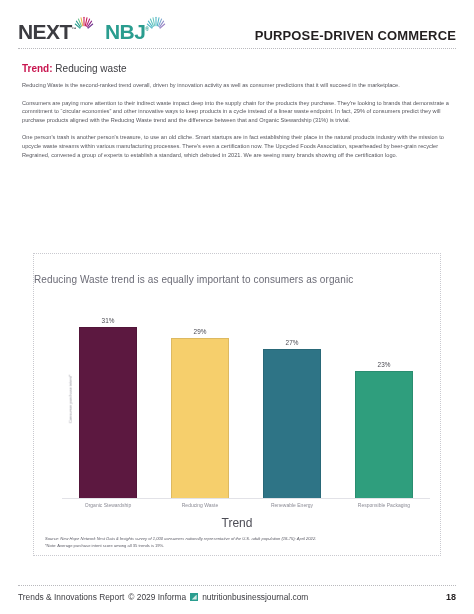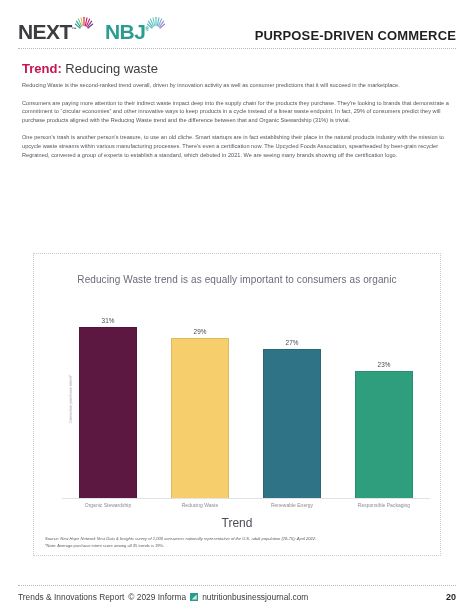--- a/index.html
+++ b/index.html
@@ -77,21 +77,21 @@
     border-top: 1px dotted #b9b9bd;
   }
 
   
   .content {
     position: absolute;
     left: 22px; top: 62px;
     width: 430px;
   }
   .trend-head {
-    font-size: 13px;
+    font-size: 10px;
     line-height: 14px;
     margin: 0 0 5px 0;
     color: #3c3c41;
   }
   .trend-head .kicker {
     color: #c8154f;
     font-weight: bold;
   }
   .trend-head .title { font-weight: normal; }
 
@@ -111,21 +111,21 @@
     left: 33px; top: 253px;
     width: 408px;
     height: 303px;
     border: 1px dotted #c9c9cf;
     background: #fff;
     box-sizing: border-box;
   }
   .chart-title {
     position: absolute;
     left: 0; right: 0; top: 20px;
-    text-align: center;
+    text-align: left;
     font-size: 10px;
     color: #6b6b76;
     letter-spacing: 0.1px;
   }
 
   .plot {
     position: absolute;
     left: 28px; top: 45px;
     width: 368px;
     height: 200px;
@@ -356,16 +356,16 @@
   </div>
 
   <div class="footer-rule"></div>
   <div class="footer">
     <div class="footer-left">
       <span>Trends &amp; Innovations Report</span>
       <span>© 2029 Informa</span>
       <span class="footer-icon"></span>
       <span>nutritionbusinessjournal.com</span>
     </div>
-    <div class="footer-page">20</div>
+    <div class="footer-page">18</div>
   </div>
 
 </div>
 
 </body></html>

